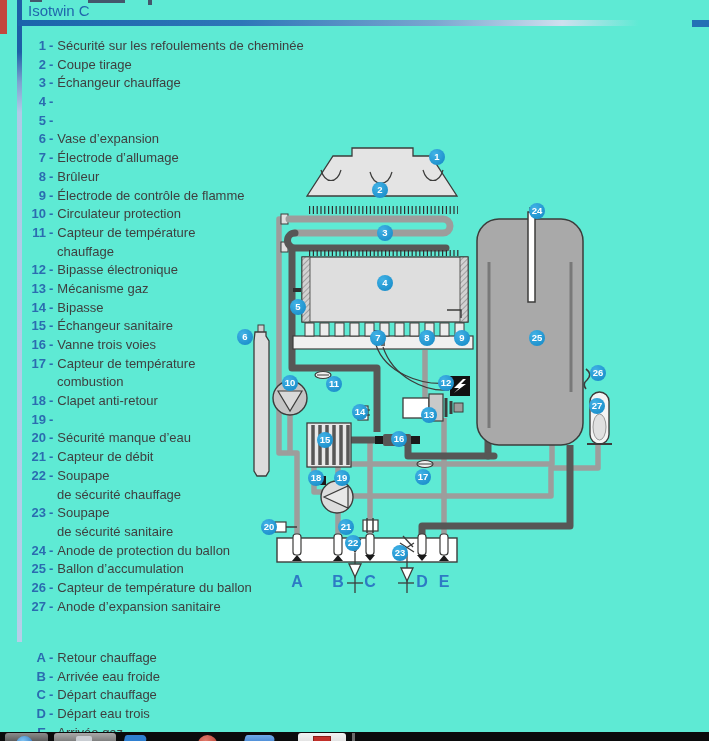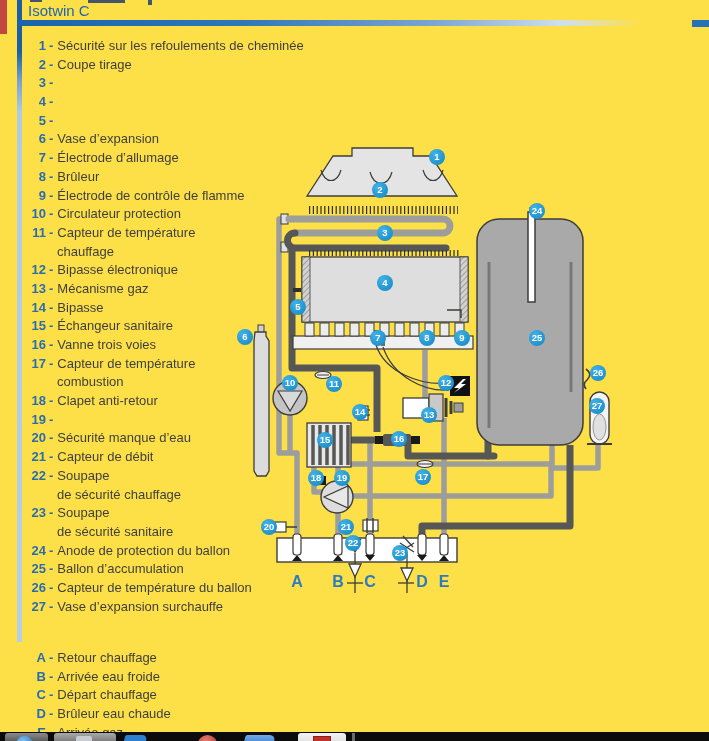--- a/index.html
+++ b/index.html
@@ -1,16 +1,16 @@
 <!DOCTYPE html>
 <html><head>
 <meta charset="utf-8">
 <style>
   html,body{margin:0;padding:0;background:#fff;}
-  #page{position:relative;width:709px;height:741px;background:#fde047;overflow:hidden;
+  #page{position:relative;width:709px;height:741px;background:#5eead4;overflow:hidden;
         font-family:"Liberation Sans",sans-serif;}
   
   #red-strip{position:absolute;left:0;top:0;width:7px;height:34px;background:#c2473e;}
   .top-frag{position:absolute;background:#44566b;}
   #vbar{position:absolute;left:17px;top:0;width:5px;height:642px;
         background:linear-gradient(to bottom,#1d5fa6 0,#1d5fa6 52px,#7ba3d0 82px,#afcbe7 112px,#b6cfe9 100%);}
   #page-title{position:absolute;left:28px;top:2px;font-size:15px;color:#2166ac;}
   #hr-main{position:absolute;left:18px;top:20px;width:640px;height:6px;
         background:linear-gradient(to right,#1b64ab 0%,#2e77b8 35%,#7aa6cf 65%,#cfdfee 85%,rgba(255,255,255,0) 97%);}
   #hr-right{position:absolute;left:692px;top:20px;width:17px;height:7px;background:#2471b5;}
@@ -69,20 +69,21 @@
         <span class="plabel">Sécurité sur les refoulements de cheminée</span>
       </div>
       <div class="prow">
         <span class="pnum">2</span>
         <span class="pdash">-</span>
         <span class="plabel">Coupe tirage</span>
       </div>
       <div class="prow">
         <span class="pnum">3</span>
         <span class="pdash">-</span>
+        <span class="plabel">Échangeur chauffage</span>
       </div>
       <div class="prow">
         <span class="pnum">4</span>
         <span class="pdash">-</span>
       </div>
       <div class="prow">
         <span class="pnum">5</span>
         <span class="pdash">-</span>
       </div>
       <div class="prow">
@@ -189,21 +190,21 @@
         <span class="plabel">Ballon d’accumulation</span>
       </div>
       <div class="prow">
         <span class="pnum">26</span>
         <span class="pdash">-</span>
         <span class="plabel">Capteur de température du ballon</span>
       </div>
       <div class="prow">
         <span class="pnum">27</span>
         <span class="pdash">-</span>
-        <span class="plabel">Vase d’expansion surchauffe</span>
+        <span class="plabel">Anode d’expansion sanitaire</span>
       </div>
     </div>
 
   <div id="diagram">
     <svg width="474" height="470" viewBox="0 0 474 470">
       <defs>
         <pattern id="hatch" width="4" height="4" patternUnits="userSpaceOnUse" patternTransform="rotate(45)">
           <rect width="4" height="4" fill="#d2d2d2"></rect>
           <line x1="0" y1="0" x2="0" y2="4" stroke="#8a8a8a" stroke-width="1.4"></line>
         </pattern>
@@ -382,21 +383,21 @@
         <span class="plabel">Arrivée eau froide</span>
       </div>
       <div class="prow">
         <span class="pnum">C</span>
         <span class="pdash">-</span>
         <span class="plabel">Départ chauffage</span>
       </div>
       <div class="prow">
         <span class="pnum">D</span>
         <span class="pdash">-</span>
-        <span class="plabel">Brûleur eau chaude</span>
+        <span class="plabel">Départ eau trois</span>
       </div>
       <div class="prow">
         <span class="pnum">E</span>
         <span class="pdash">-</span>
         <span class="plabel">Arrivée gaz</span>
       </div>
     </div>
 
   <div id="taskbar">
       <div class="tb-icon tb-orb" style="left: 5px; width: 43px;"></div>

